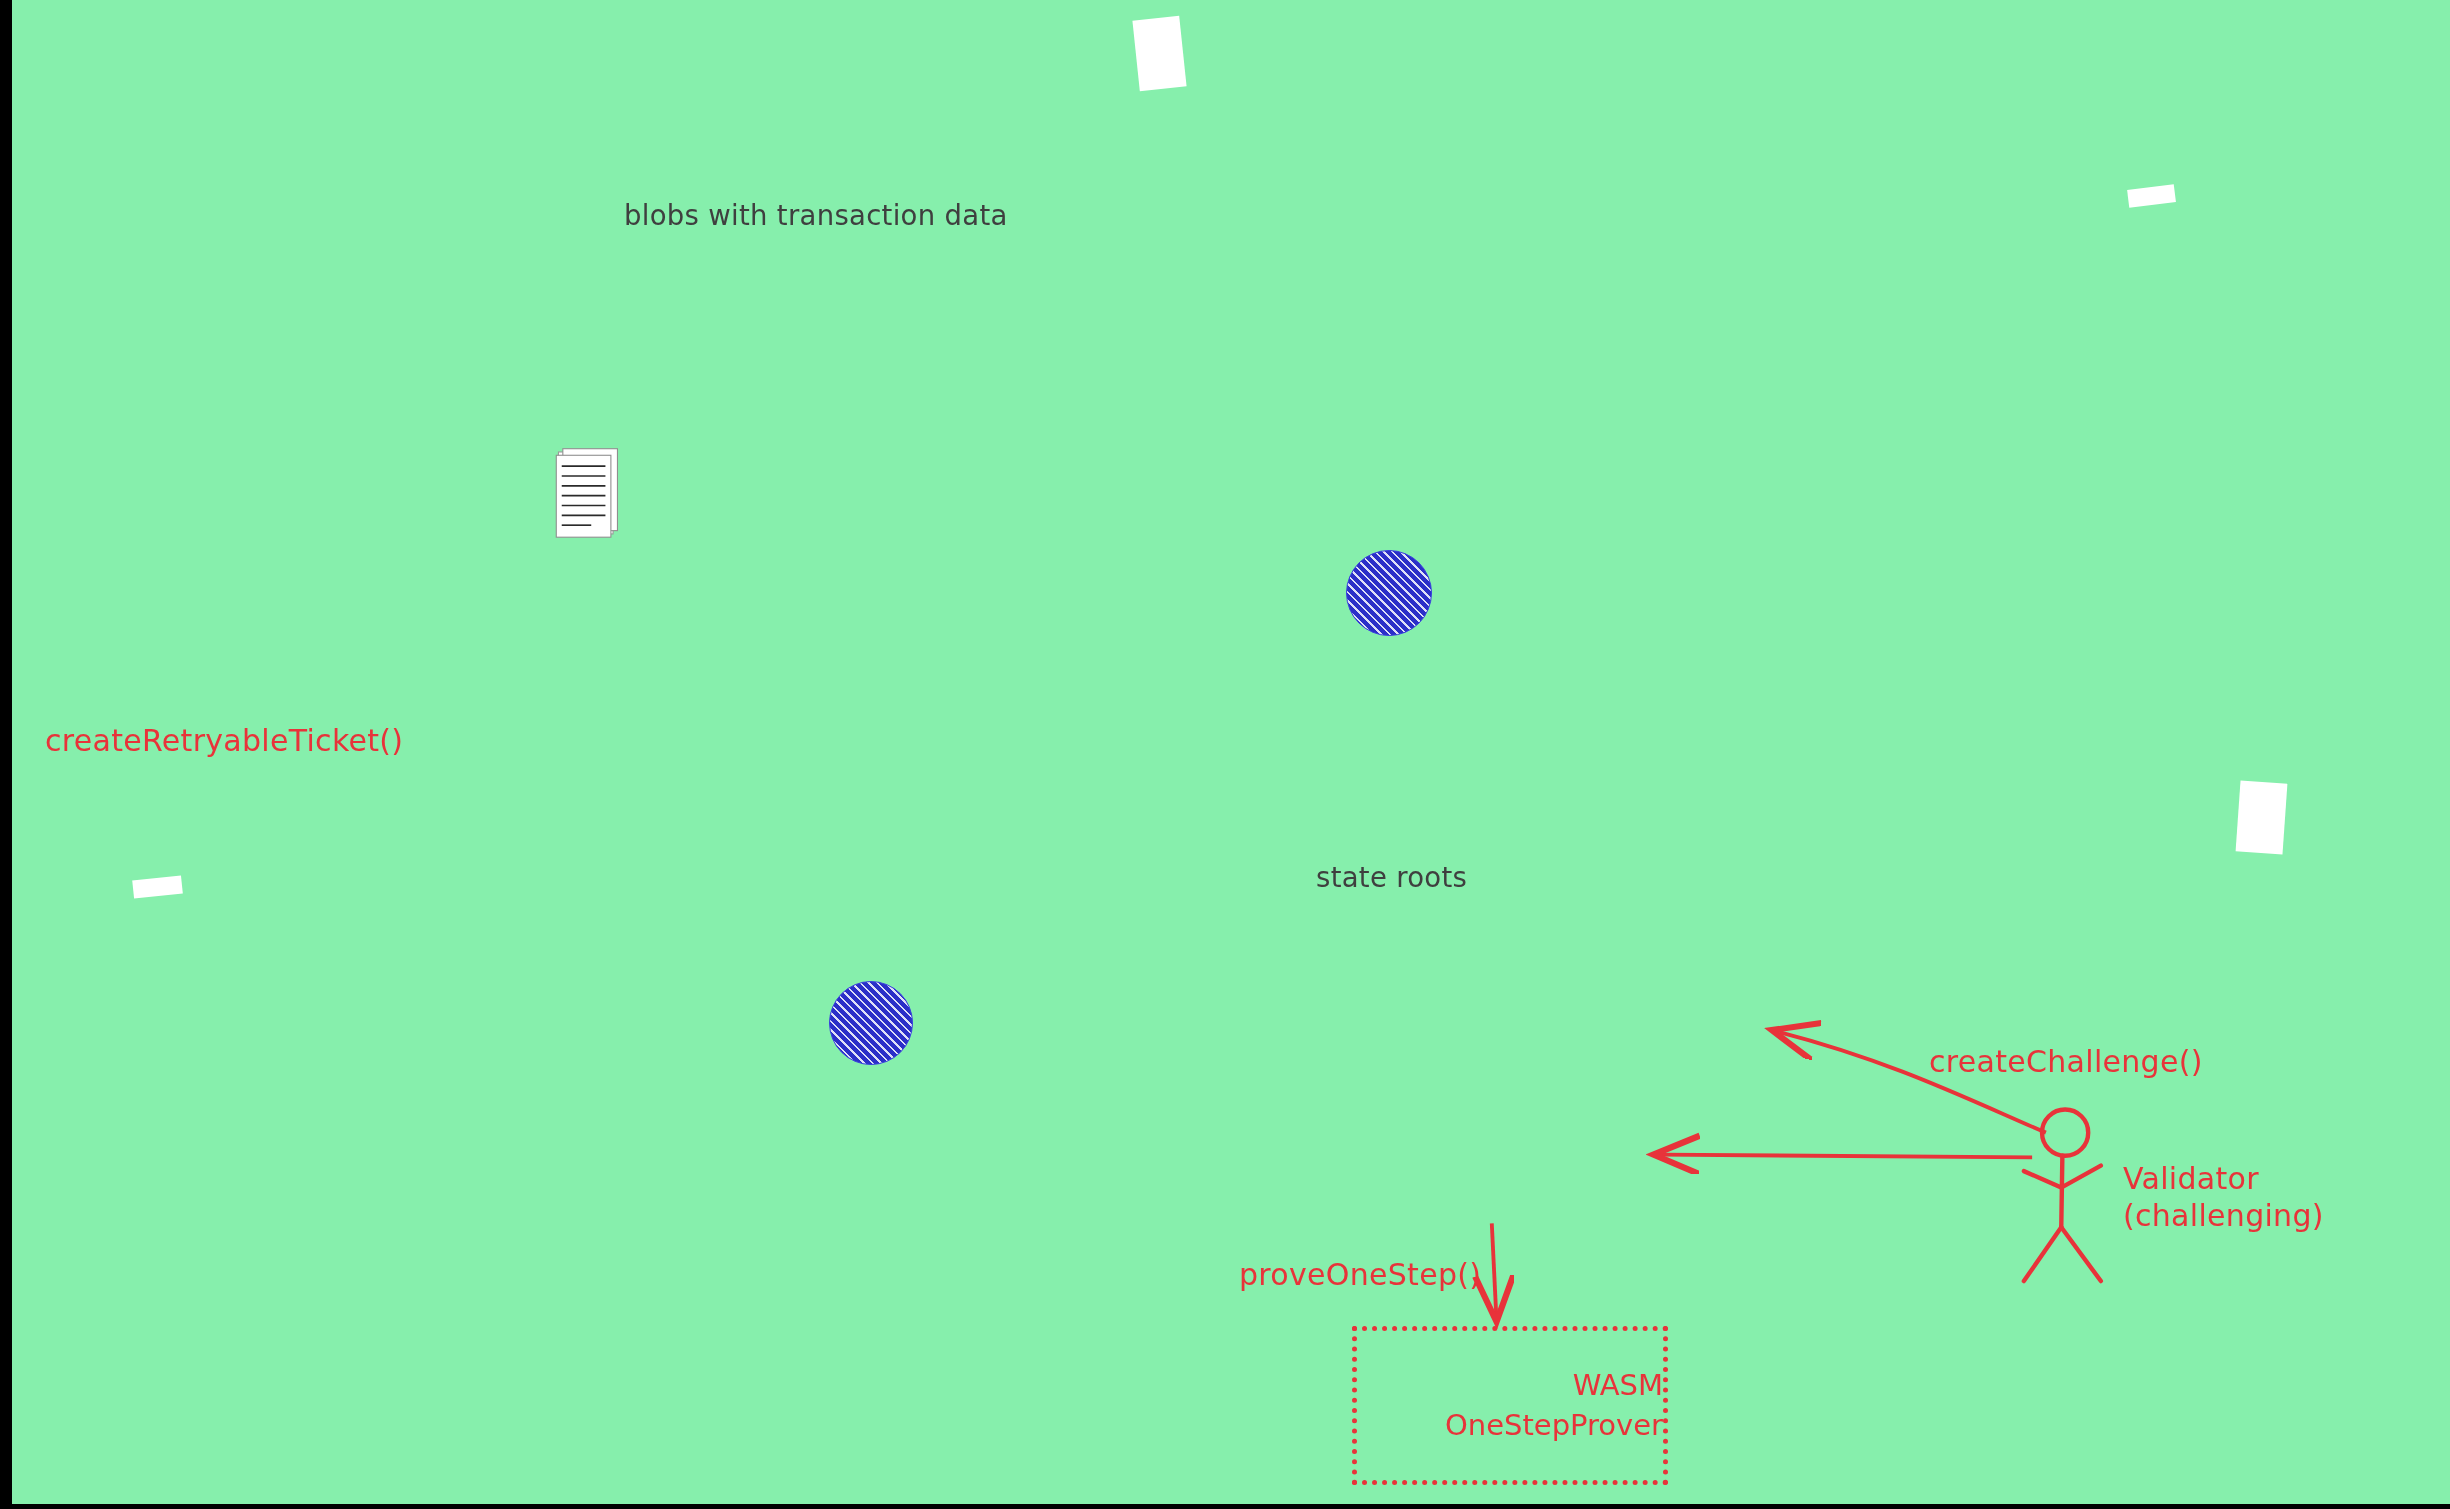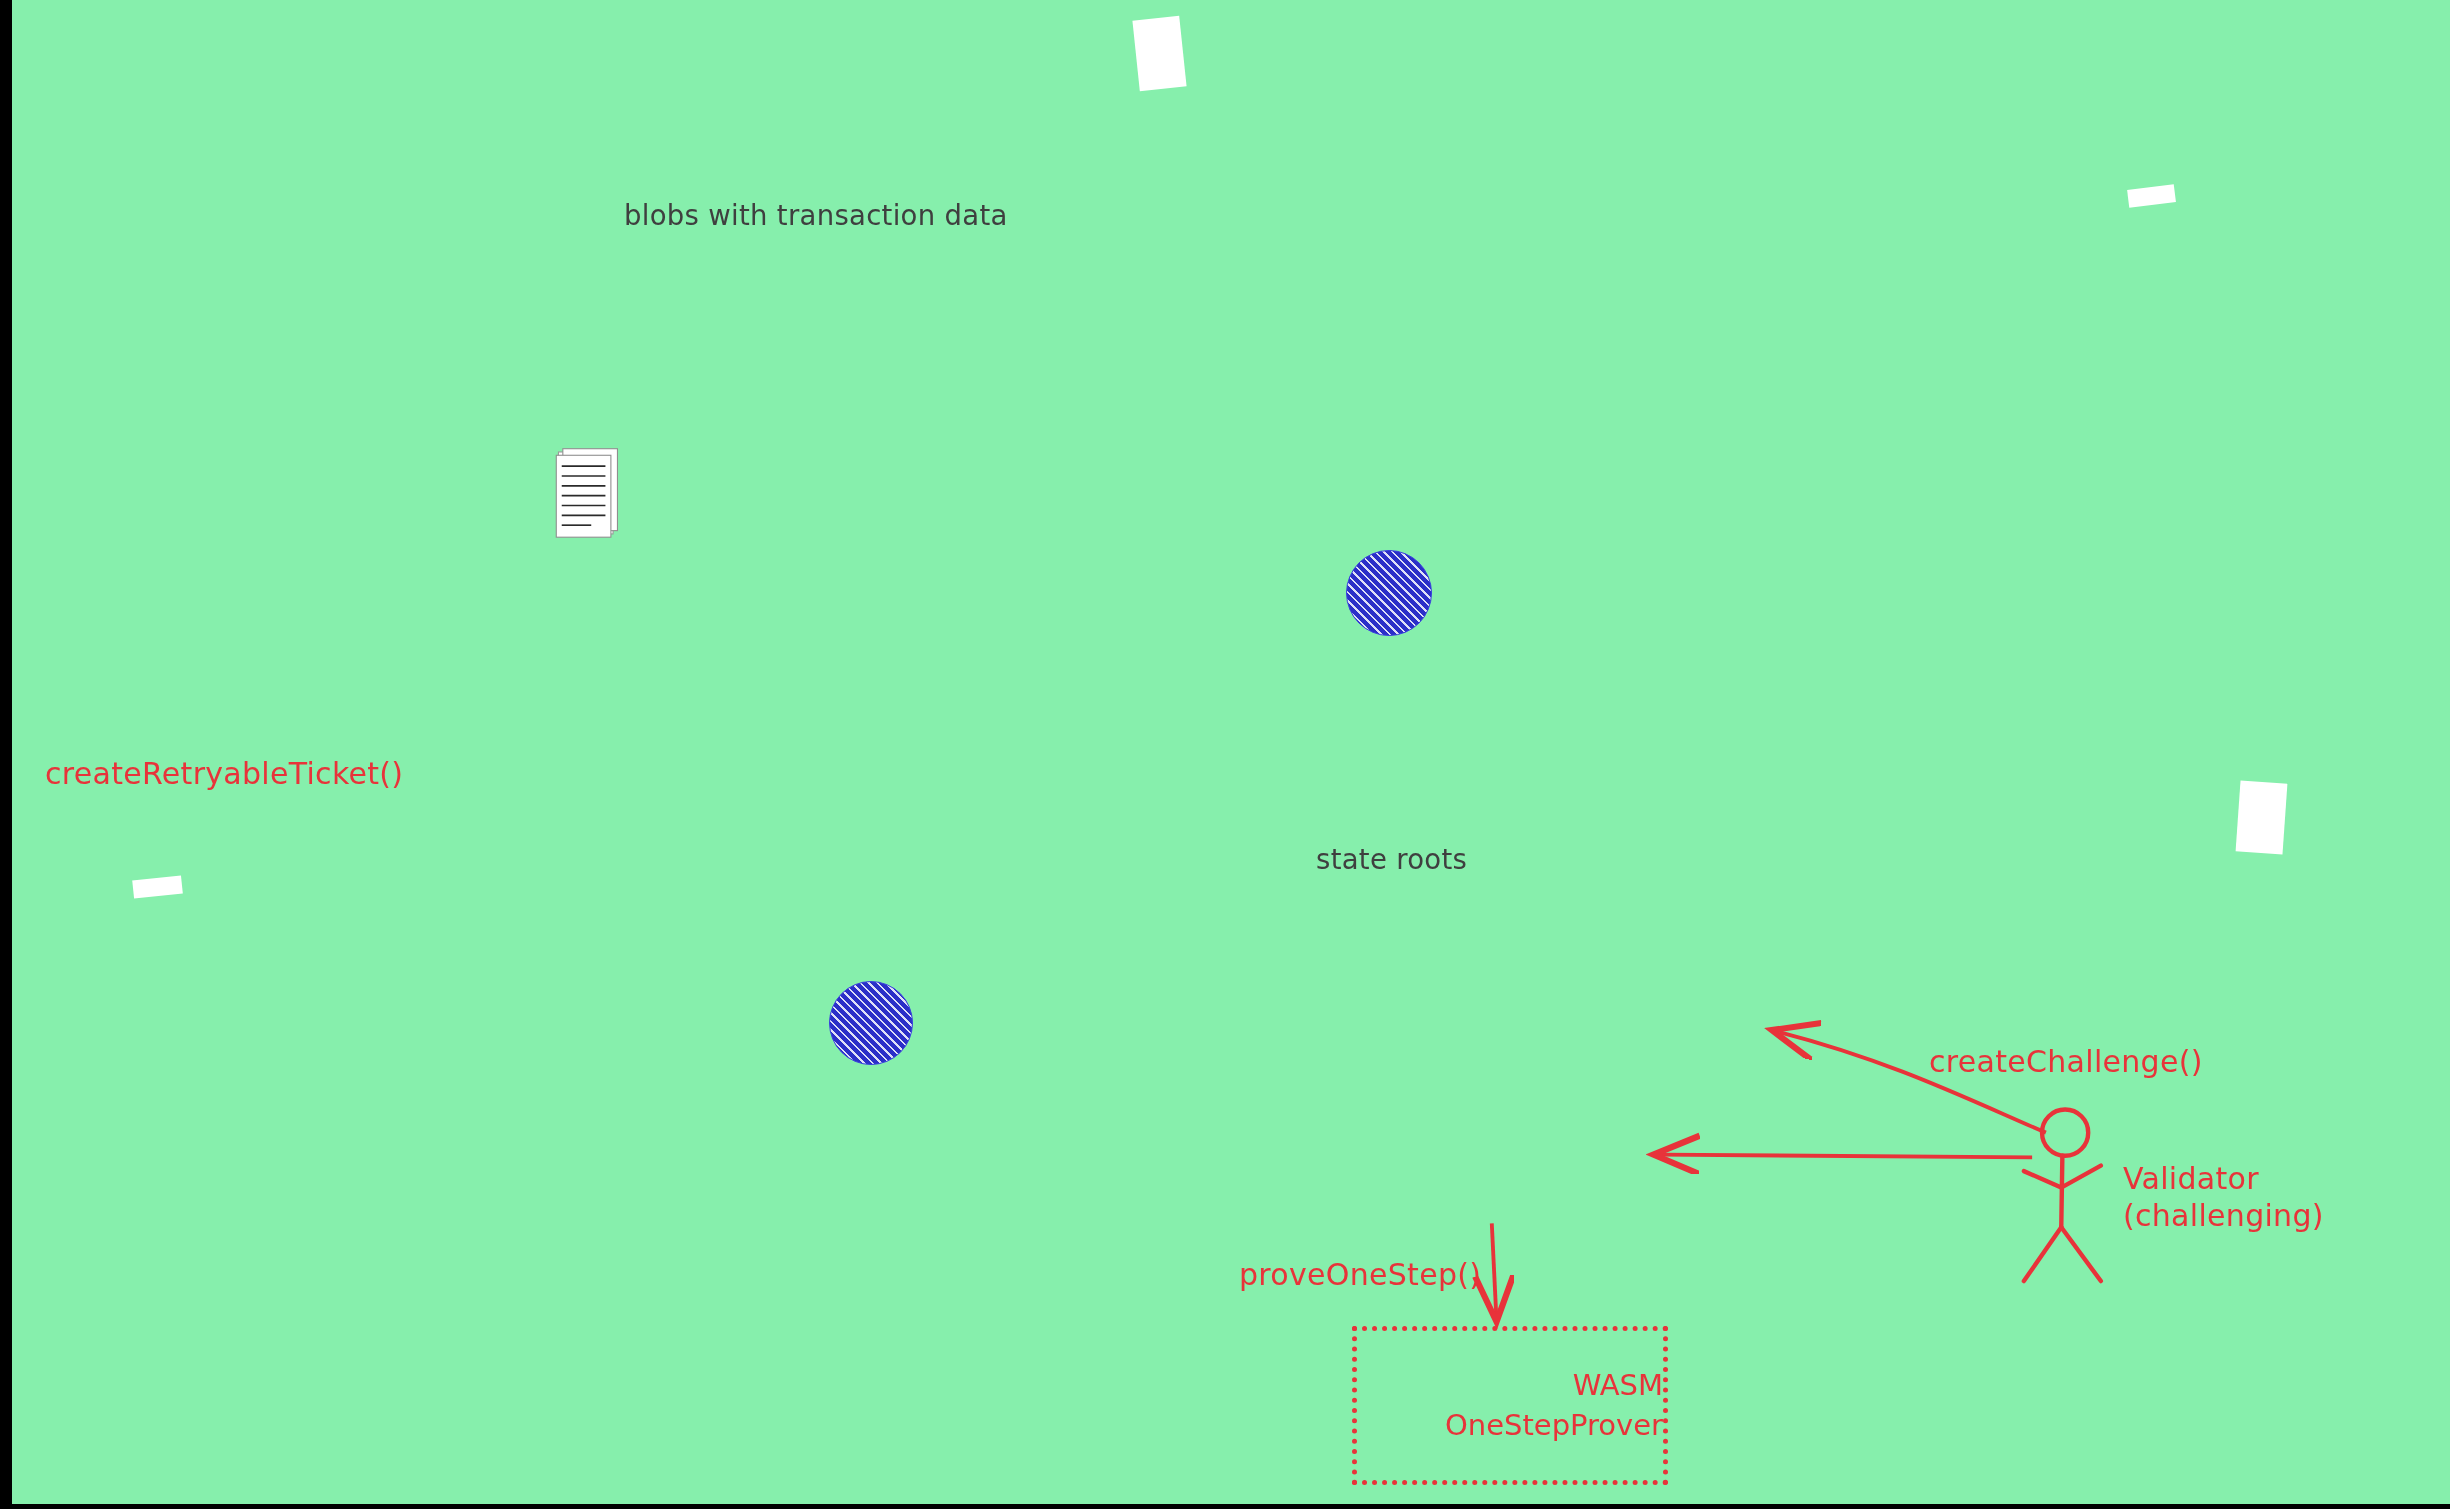--- a/index.html
+++ b/index.html
@@ -72,23 +72,23 @@
     border: 1.1px solid #3a3ee0;
   }
 </style>
 </head>
 <body>
 
 <div id="canvas">
 
   <div class="label gray-label" style="left:612px; top:199px;">blobs with transaction data</div>
 
-  <div class="label gray-label" style="left:1304px; top:843px;">state roots</div>
+  <div class="label gray-label" style="left:1304px; top:861px;">state roots</div>
 
-  <div class="label red-label" style="left:33px; top:756px;">createRetryableTicket()</div>
+  <div class="label red-label" style="left:33px; top:723px;">createRetryableTicket()</div>
 
   <div class="label red-label" style="left:1917px; top:1044px;">createChallenge()</div>
 
   <div class="label red-label" style="left:1227px; top:1257px;">proveOneStep()</div>
 
   <div class="label red-label" style="left:2111px; top:1161px;">Validator
 (challenging)</div>
 
 
 

